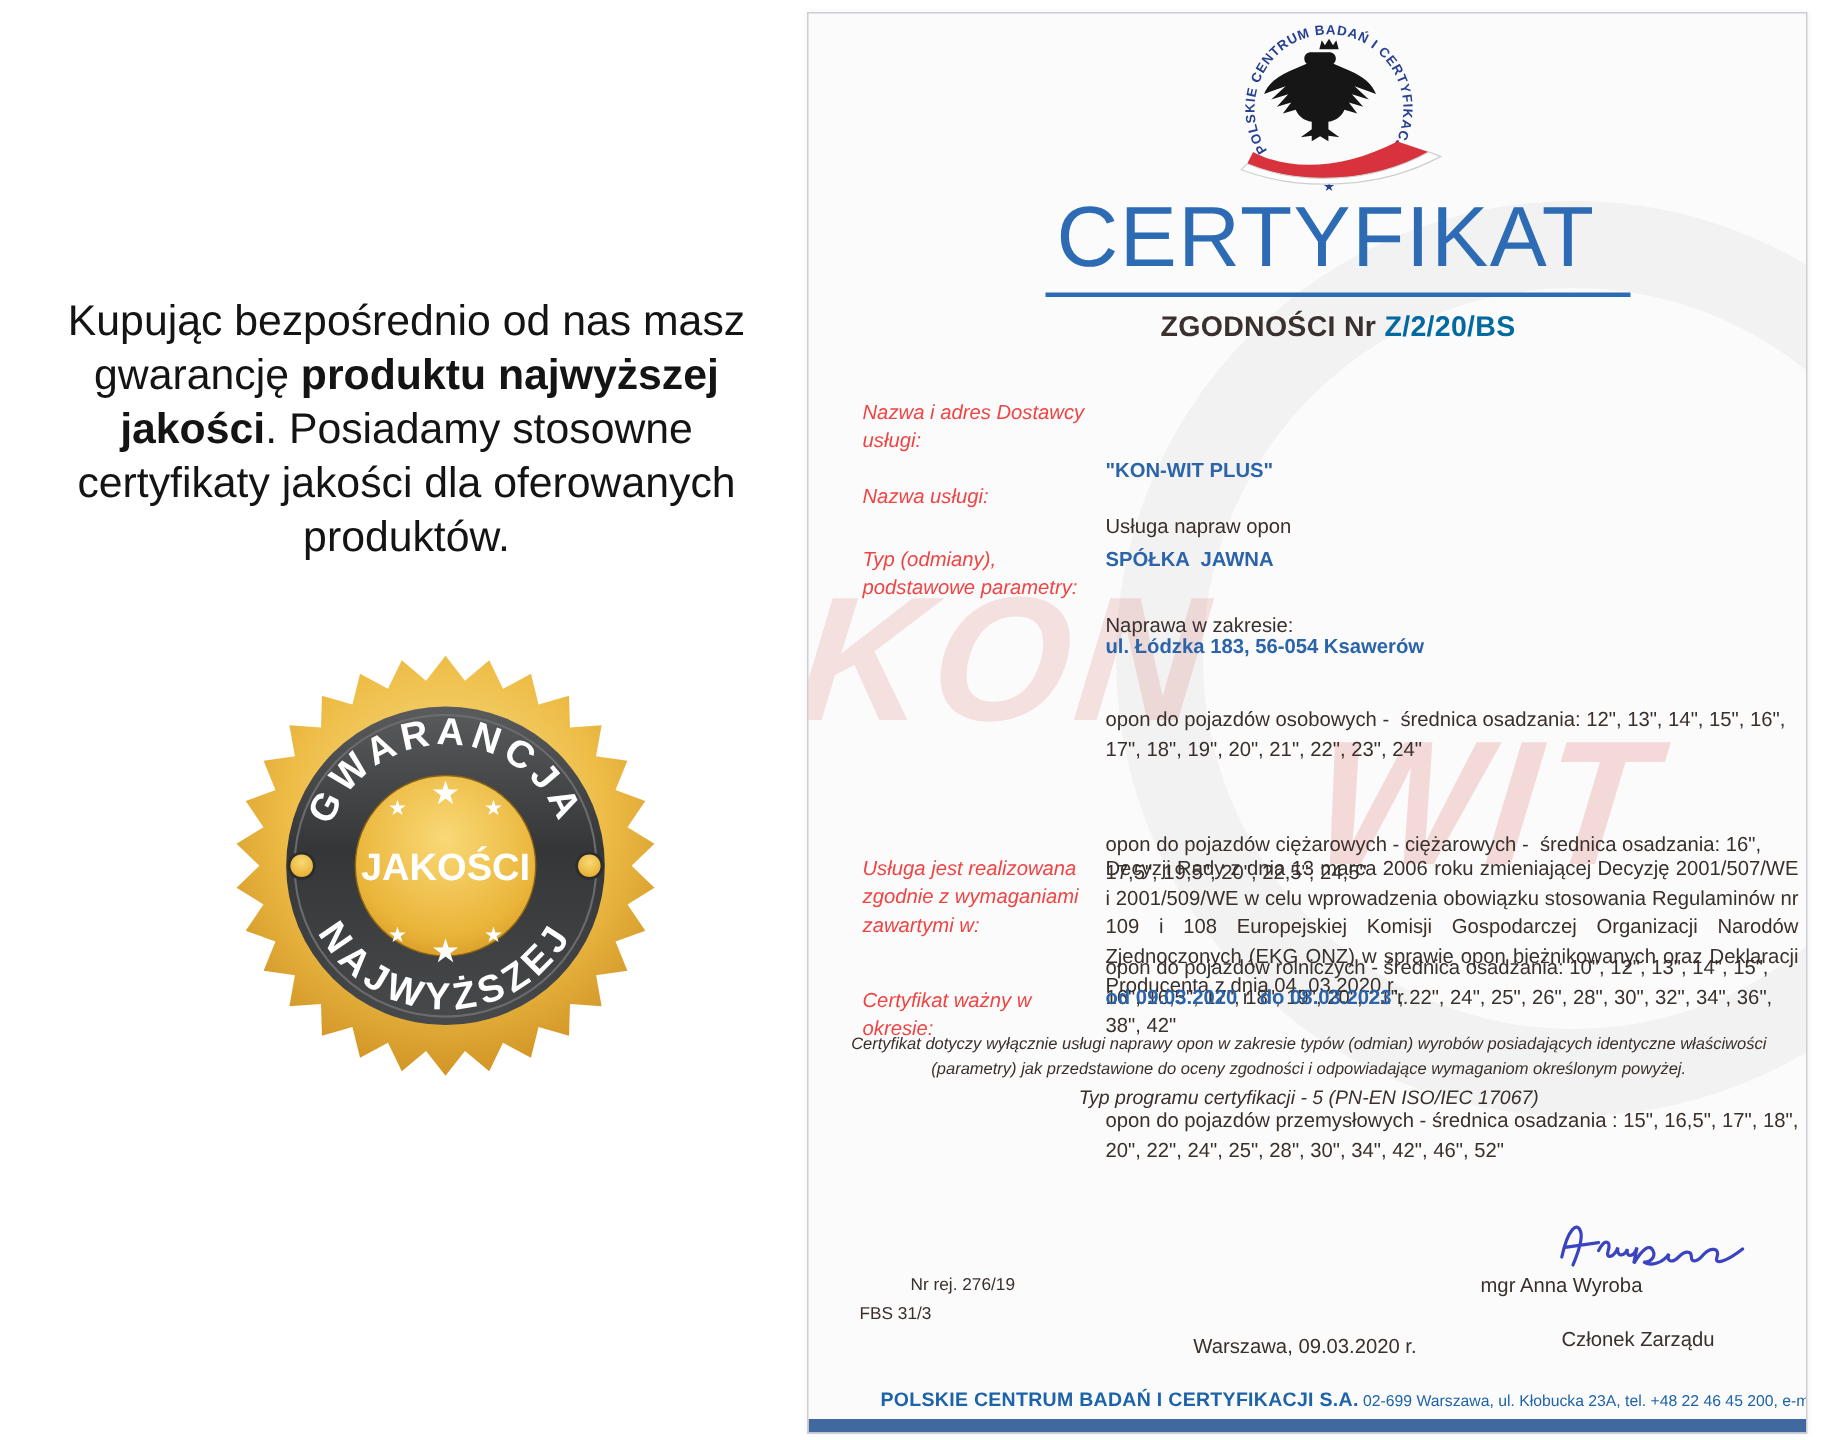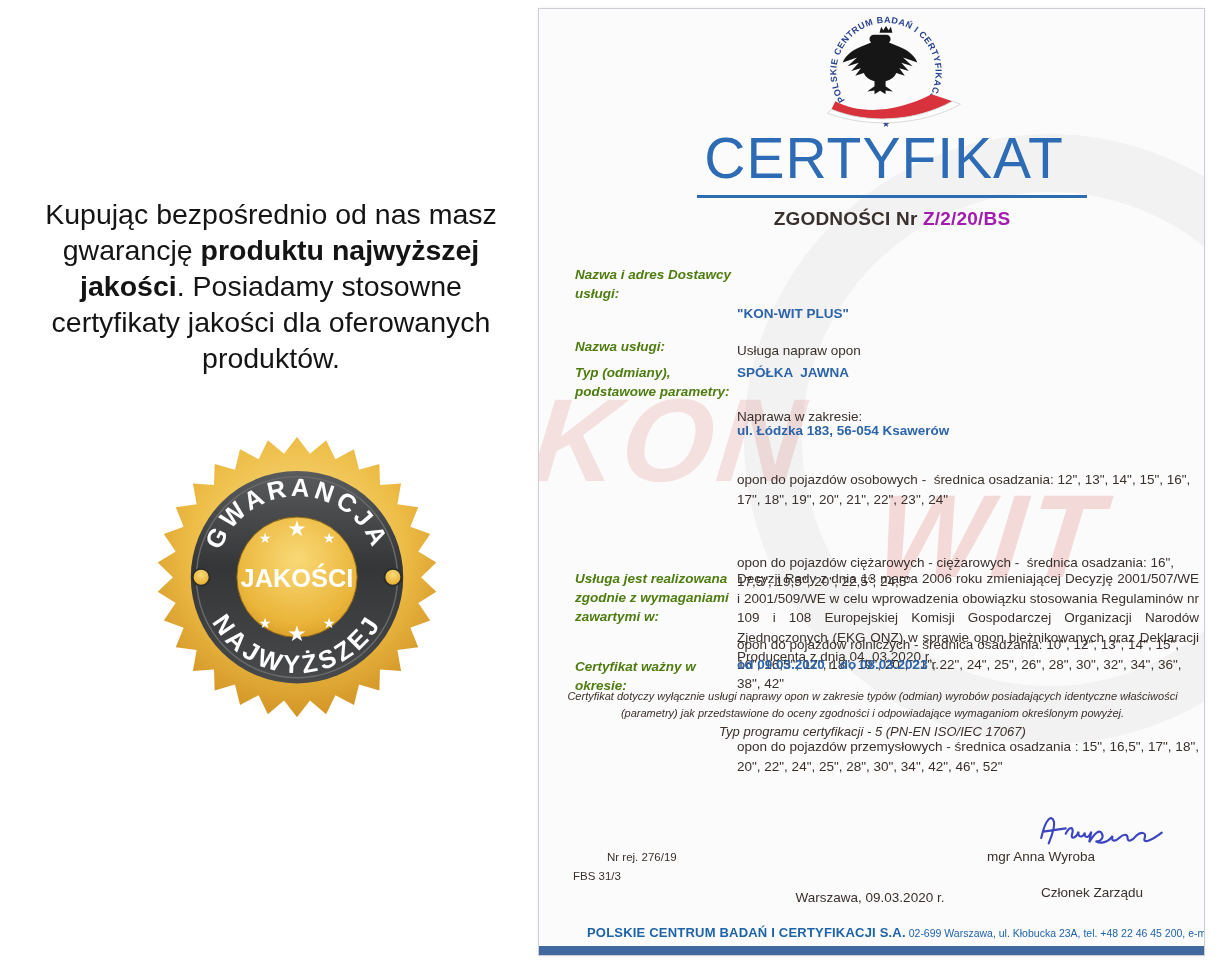--- a/index.html
+++ b/index.html
@@ -40,23 +40,23 @@
 
   .cert-title {
     position:absolute; left:110px; top:116px; width:470px; text-align:center;
     font-size:57px; font-weight:400; letter-spacing:1px; color:#2d6cb5;
   }
   .title-rule { position:absolute; left:158px; top:186px; width:390px; height:3px; background:#2d6cb5; }
   .cert-subtitle {
     position:absolute; left:158px; top:199px; width:390px; text-align:center;
     font-size:19px; font-weight:bold; color:#3a312e; letter-spacing:0.2px;
   }
-  .cert-subtitle .num { color:#a21caf; }
-
-  .lbl { position:absolute; left:36px; width:160px; font-style:italic; font-size:13.5px; line-height:19px; color:#4d7c0f;font-weight:bold; }
+  .cert-subtitle .num { color:#0369a1; }
+
+  .lbl { position:absolute; left:36px; width:160px; font-style:italic; font-size:13.5px; line-height:19px; color:#ef4444; }
   .val { position:absolute; left:198px; width:462px; font-size:13.5px; line-height:19.5px; color:#39302c; white-space:pre-wrap; }
   .val-blue { color:#2b64a9; font-weight:bold; }
   .val p.spec { margin-top:4.5px; }
   .val p.first { margin-top:0; }
   .just { text-align:justify; }
 
   .validity-val { position:absolute; left:198px; top:648px; width:462px; font-size:13.5px; color:#39302c; }
   .validity-val .seg { white-space:pre-wrap;margin-top:28px; }
   .validity-val .blue { color:#2b64a9; font-weight:bold; }
 
@@ -163,21 +163,21 @@
       <span>ZGODNOŚCI Nr </span><span class="num">Z/2/20/BS</span>
     </div>
 
     <div class="lbl" style="top:256px">Nazwa i adres Dostawcy usługi:</div>
     <div class="val val-blue" style="top:256px">
       <div>"KON-WIT PLUS"</div>
       <div>SPÓŁKA  JAWNA</div>
       <div>ul. Łódzka 183, 56-054 Ksawerów</div>
     </div>
 
-    <div class="lbl" style="top:328px">Nazwa usługi:</div>
+    <div class="lbl" style="top:312px">Nazwa usługi:</div>
     <div class="val" style="top:332px">Usługa napraw opon</div>
 
     <div class="lbl" style="top:354px">
       <div>Typ (odmiany),</div>
       <div>podstawowe parametry:</div>
     </div>
     <div class="val" style="top:359px">
       <p class="spec first">Naprawa w zakresie:</p>
       <p class="spec">opon do pojazdów osobowych -  średnica osadzania: 12", 13", 14", 15", 16", 17", 18", 19", 20", 21", 22", 23", 24"</p>
       <p class="spec">opon do pojazdów ciężarowych - ciężarowych -  średnica osadzania: 16", 17,5", 19,5", 20", 22,5", 24,5"</p>

